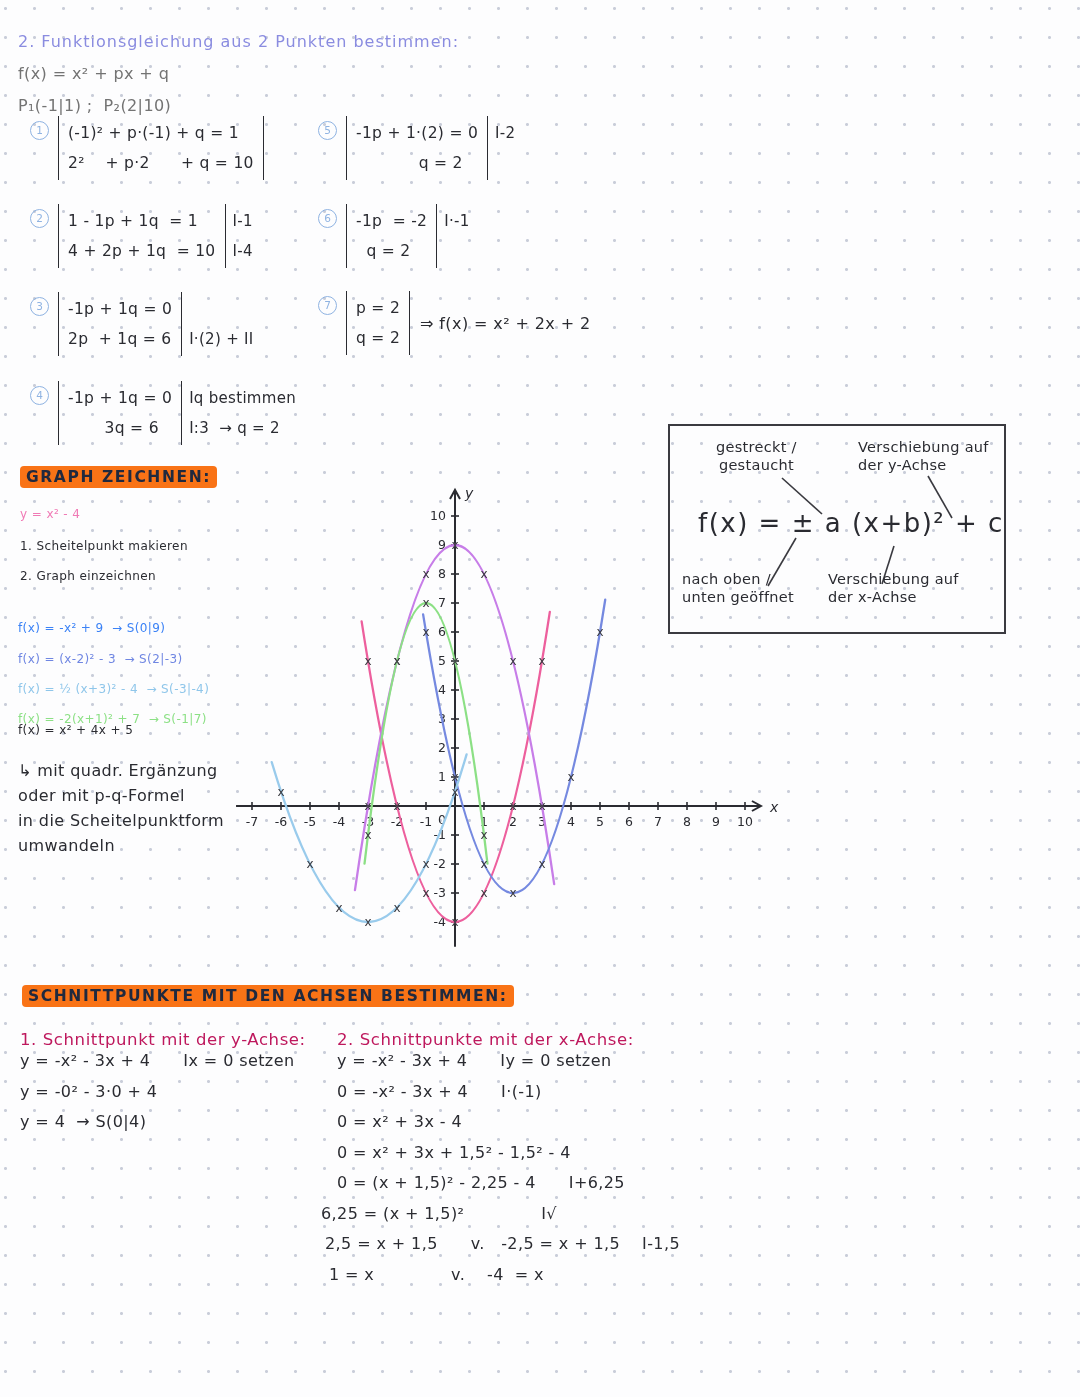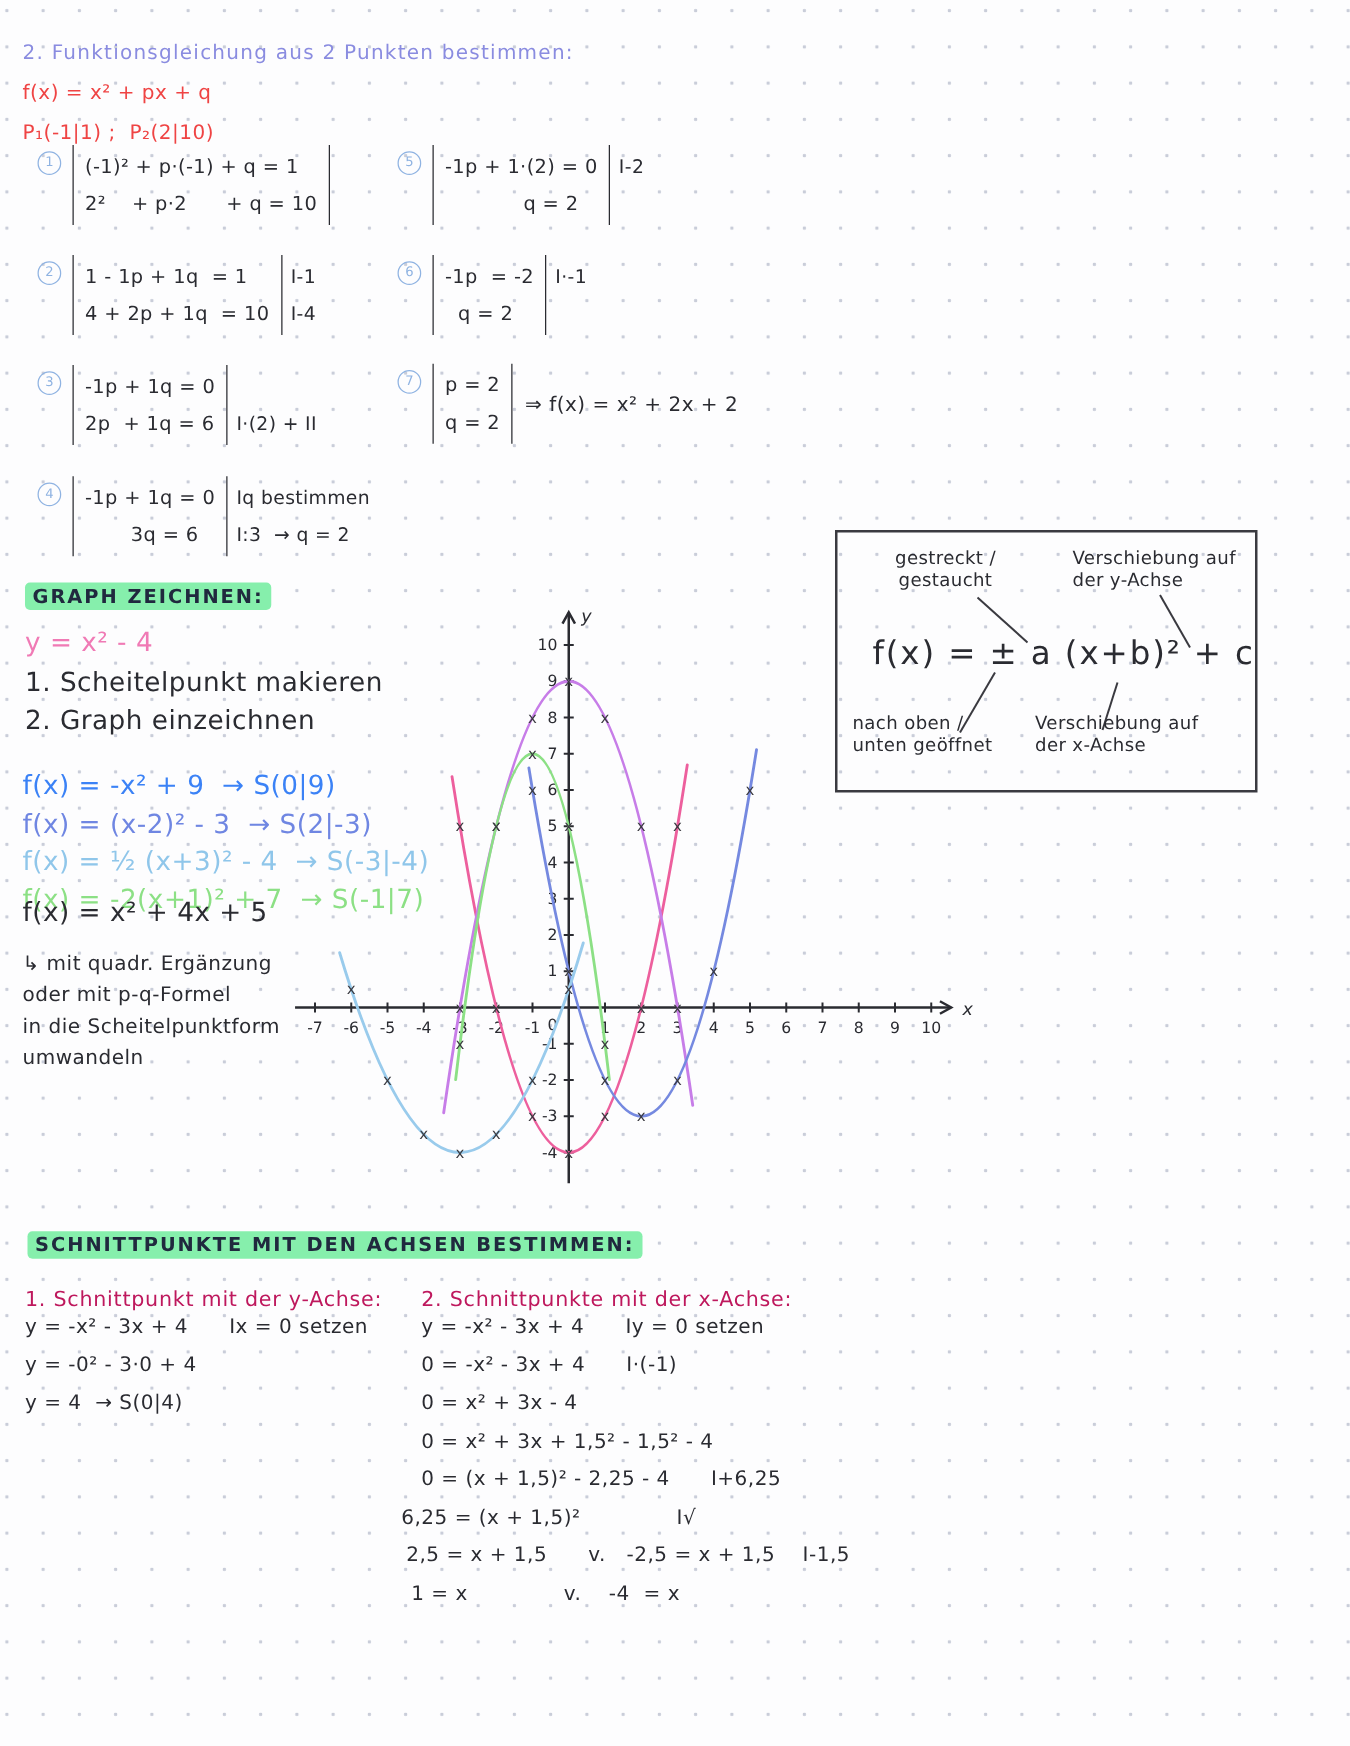--- a/index.html
+++ b/index.html
@@ -4,36 +4,36 @@
 <style>
   html,body{margin:0;padding:0;}
   body{
     width:1080px;height:1397px;position:relative;overflow:hidden;
     background-color:#fdfdfe;
     background-image:radial-gradient(circle,#c9cdd9 1.3px,transparent 1.6px);
     background-size:29px 29px;background-position:20px 23px;
     font-family:"DejaVu Sans",sans-serif;color:#2a2b31;
   }
   .abs{position:absolute;white-space:pre;}
-  .ink{font-size:16px;letter-spacing:.4px;color:#ef4444;}
+  .ink{font-size:16px;letter-spacing:.4px;color:#737373;}
   .title{font-size:16px;letter-spacing:1px;color:#8a8ce0;}
-  .hl{background:#86efac;color:#20293e;padding:2px 6px;border-radius:4px;
+  .hl{background:#f97316;color:#20293e;padding:2px 6px;border-radius:4px;
       font-size:15.5px;letter-spacing:1.6px;font-weight:bold;}
   .subhead{font-size:16.5px;letter-spacing:.6px;color:#be185d;margin-top:12px;}
   .step{position:absolute;display:flex;align-items:flex-start;}
   .stepnum{width:17px;height:17px;border:1.4px solid #8fb3e2;border-radius:50%;
       color:#8fb3e2;font-size:10.5px;line-height:17px;text-align:center;margin:5px 9px 0 0;flex:0 0 auto;}
   .system{display:flex;align-items:stretch;}
   .eqs{display:flex;flex-direction:column;border-left:1.7px solid #2a2b31;
       border-right:1.7px solid #2a2b31;padding:2px 9px;}
   .eqs div{font-size:15.5px;line-height:30px;white-space:pre;letter-spacing:.3px;}
   .notes{display:flex;flex-direction:column;padding:2px 0 0 7px;}
   .notes div{font-size:15px;line-height:30px;white-space:pre;letter-spacing:.3px;}
   .after{font-size:16px;align-self:center;margin-left:10px;white-space:pre;letter-spacing:.4px;}
-  .frow{font-size:21px;line-height:30px;white-space:pre;letter-spacing:.4px;}
+  .frow{font-size:12px;line-height:30px;white-space:pre;letter-spacing:.4px;}
   .box{position:absolute;left:668px;top:424px;width:334px;height:206px;
       border:2px solid #3a3a40;}
   .boxlabel{position:absolute;font-size:14.5px;line-height:18px;white-space:pre;letter-spacing:.3px;}
   .boxformula{position:absolute;left:28px;top:82px;font-size:26px;letter-spacing:1.5px;white-space:pre;}
   .note-block div{font-size:16px;line-height:25px;white-space:pre;letter-spacing:.4px;}
   .colrows div{white-space:pre;}
   svg text{font-family:"DejaVu Sans",sans-serif;}
 </style>
 </head>
 <body>

